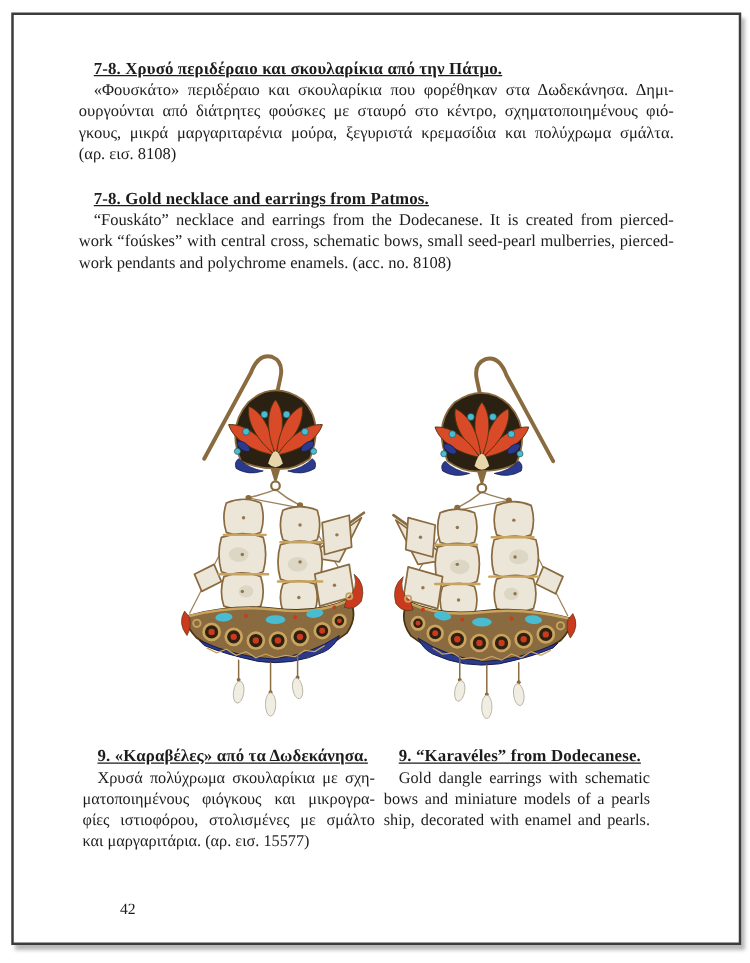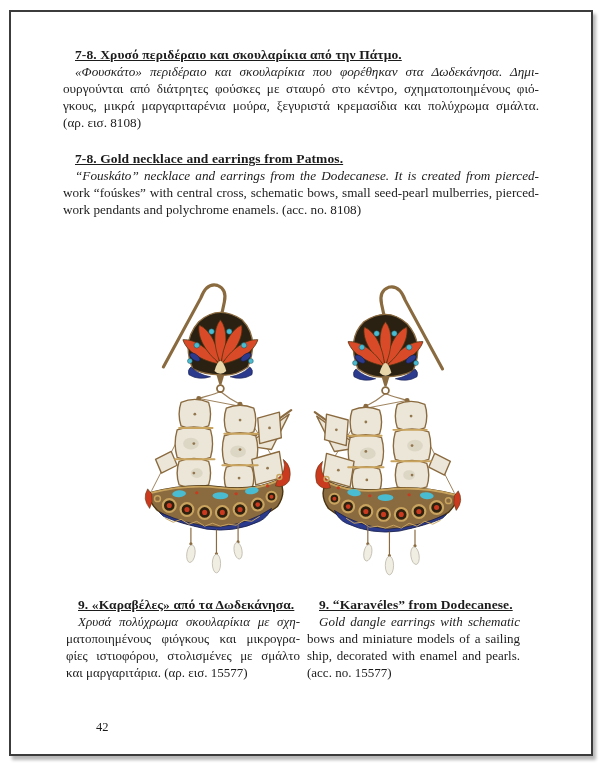--- a/index.html
+++ b/index.html
@@ -16,21 +16,21 @@
     background:var(--page-bg,#fff);
     box-shadow:3px 4px 3px rgba(0,0,0,.28);
   }
   .tblock{position:absolute;}
   .tblock h3{
     margin:0;font-size:13.5px;line-height:17px;font-weight:bold;
     padding-left:12px;letter-spacing:.1px;text-decoration:underline;
   }
   .bline{font-size:13.2px;line-height:17px;}
   .j{text-align:justify;text-align-last:justify;}
-  .indent{padding-left:12px;font-style:italic;}
+  .indent{padding-left:12px;}
   .b78el{left:63px;top:46px;width:476px;}
   .b78en{left:63px;top:150px;width:476px;}
   .b9el{left:66px;top:596px;width:234px;}
   .b9en{left:307px;top:596px;width:213px;}
   .b9el .bline,.b9en .bline{font-size:13px;}
   .pagenum{position:absolute;left:96px;top:720px;font-size:12.5px;}
   .earrings{position:absolute;left:128px;top:263px;width:344px;height:318px;}
 
   
   .wire{stroke:var(--gold);fill:none;stroke-linecap:round;}
@@ -191,19 +191,18 @@
     <h3>9. «Καραβέλες» από τα Δωδεκάνησα.</h3>
     <div class="bline j indent">Χρυσά πολύχρωμα σκουλαρίκια με σχη-</div>
     <div class="bline j">ματοποιημένους φιόγκους και μικρογρα-</div>
     <div class="bline j">φίες ιστιοφόρου, στολισμένες με σμάλτο</div>
     <div class="bline">και μαργαριτάρια. (αρ. εισ. 15577)</div>
   </section>
 
   <section class="tblock b9en">
     <h3>9. “Karavéles” from Dodecanese.</h3>
     <div class="bline j indent">Gold dangle earrings with schematic</div>
-    <div class="bline j">bows and miniature models of a sailing</div>
+    <div class="bline j">bows and miniature models of a pearls</div>
     <div class="bline j">ship, decorated with enamel and pearls.</div>
-    <div class="bline">(acc. no. 15577)</div>
   </section>
 
   <div class="pagenum">42</div>
 </div>
 
 </body></html>

